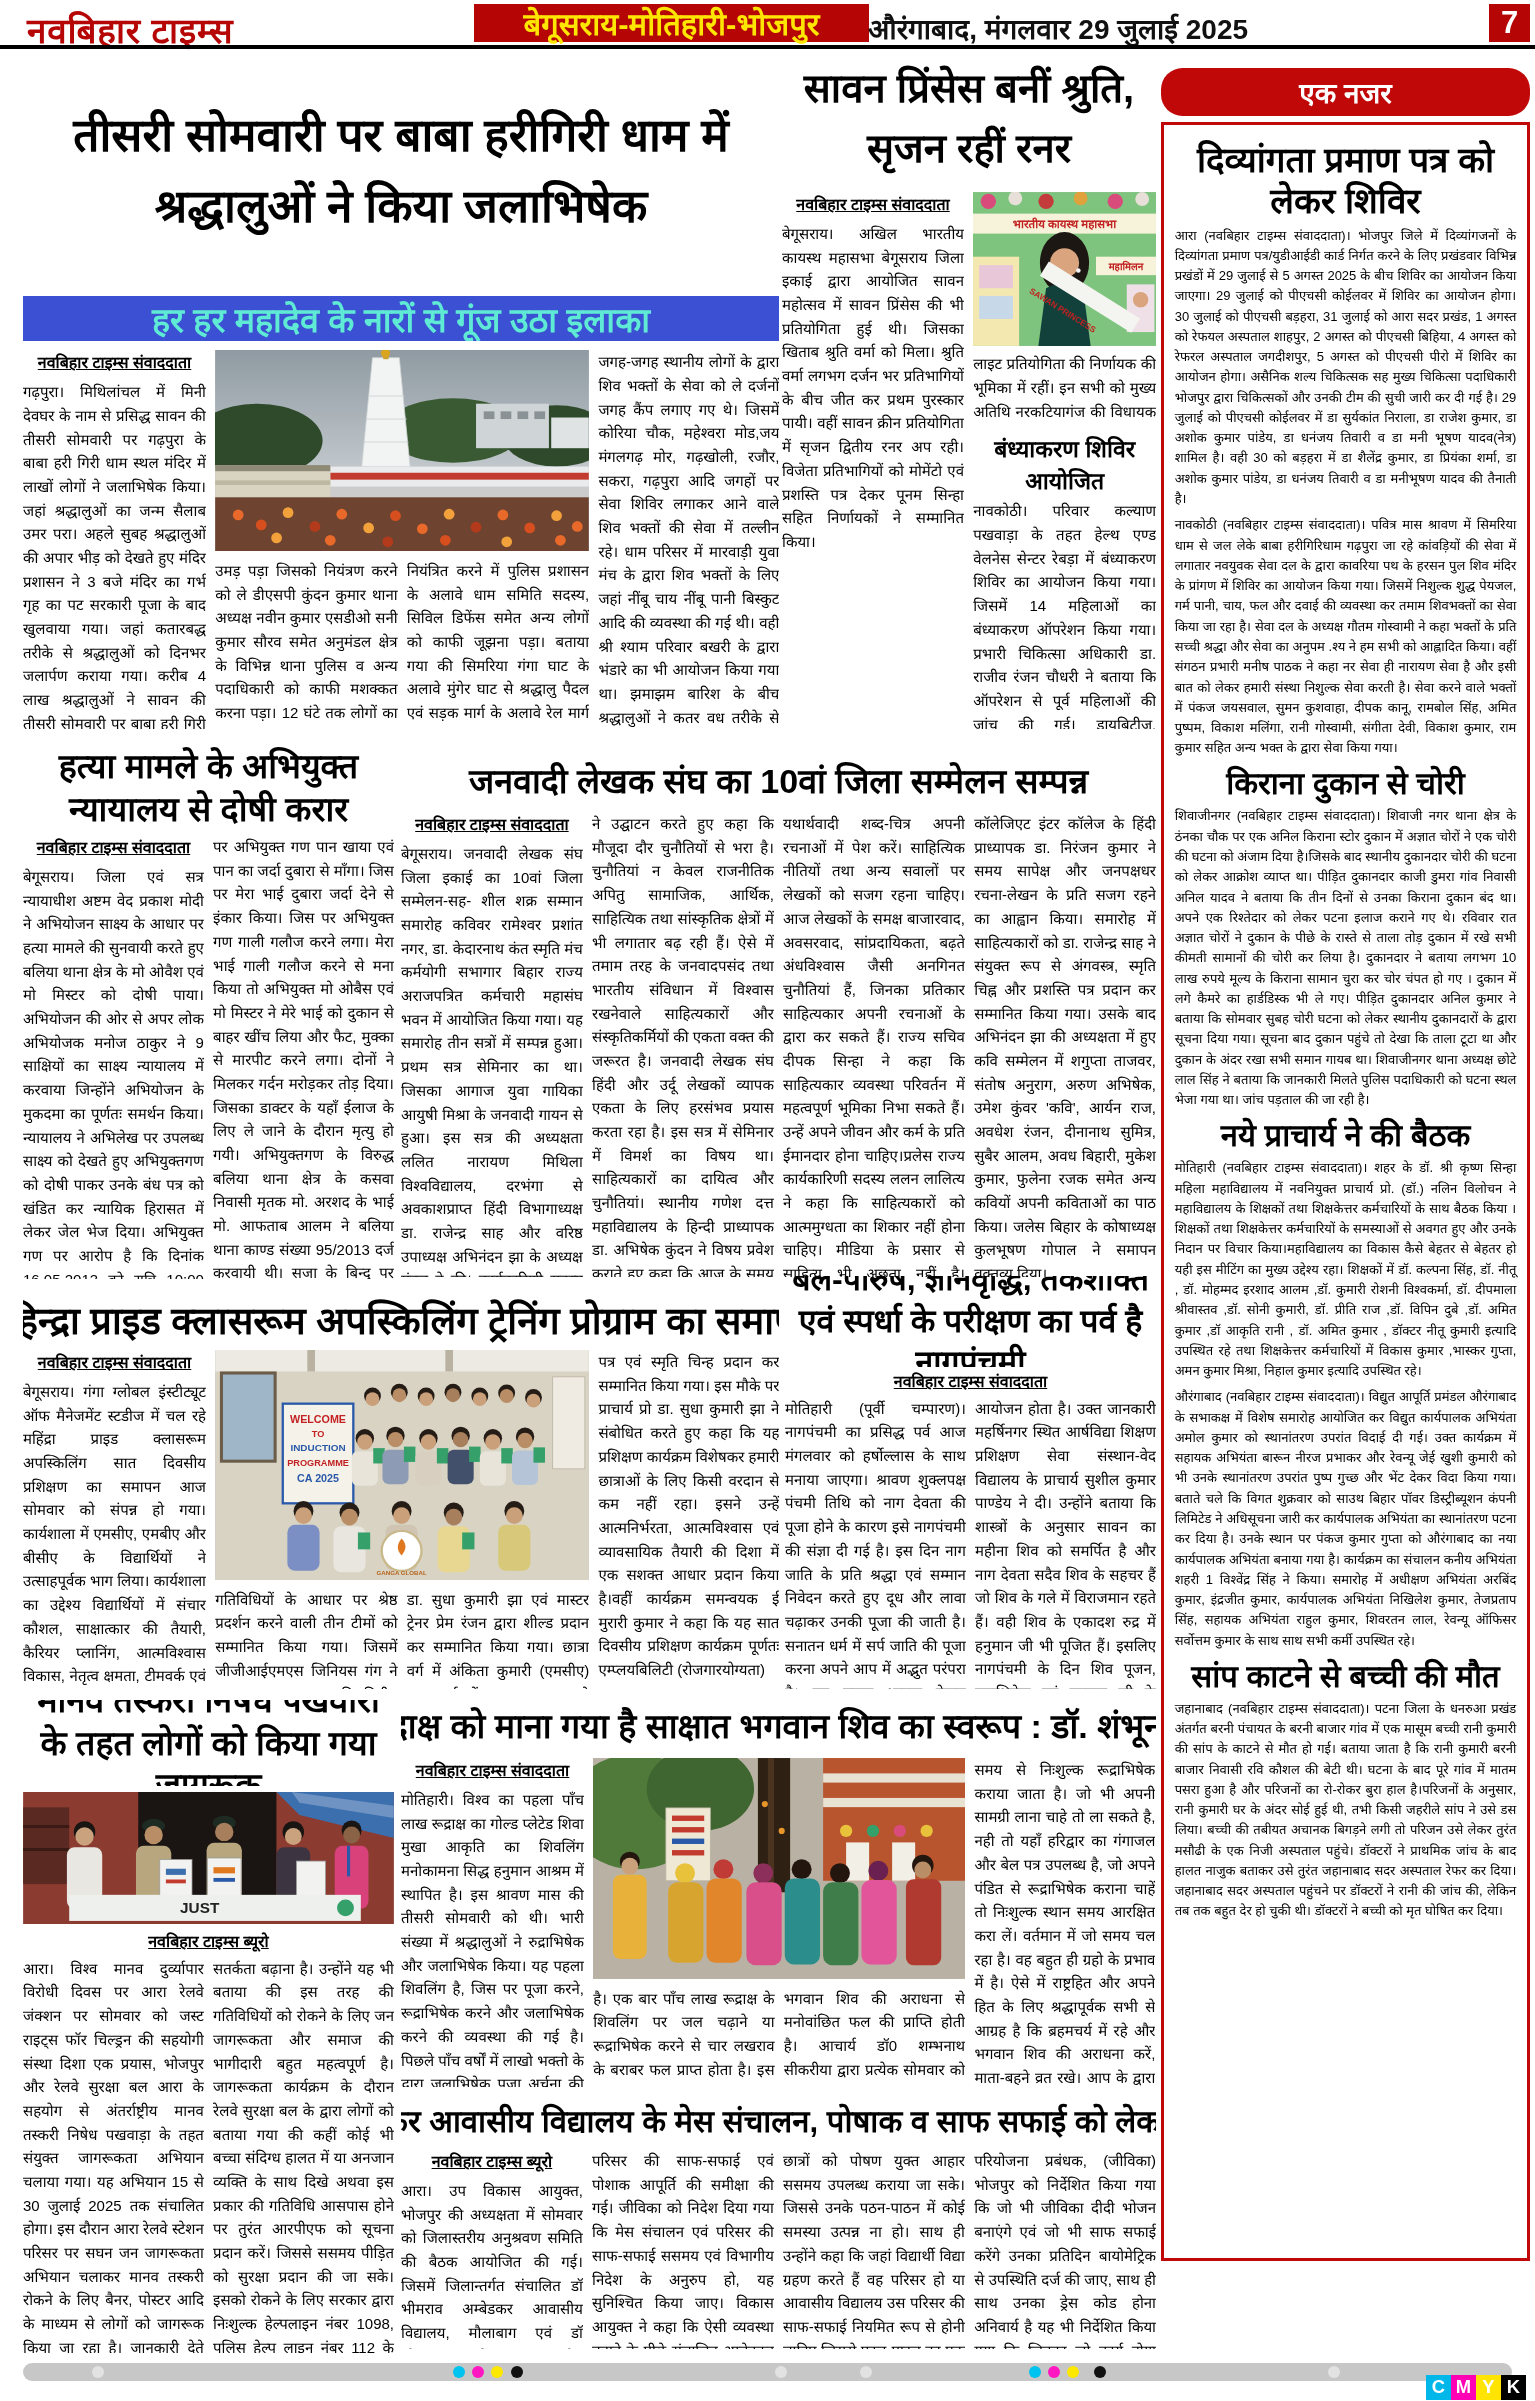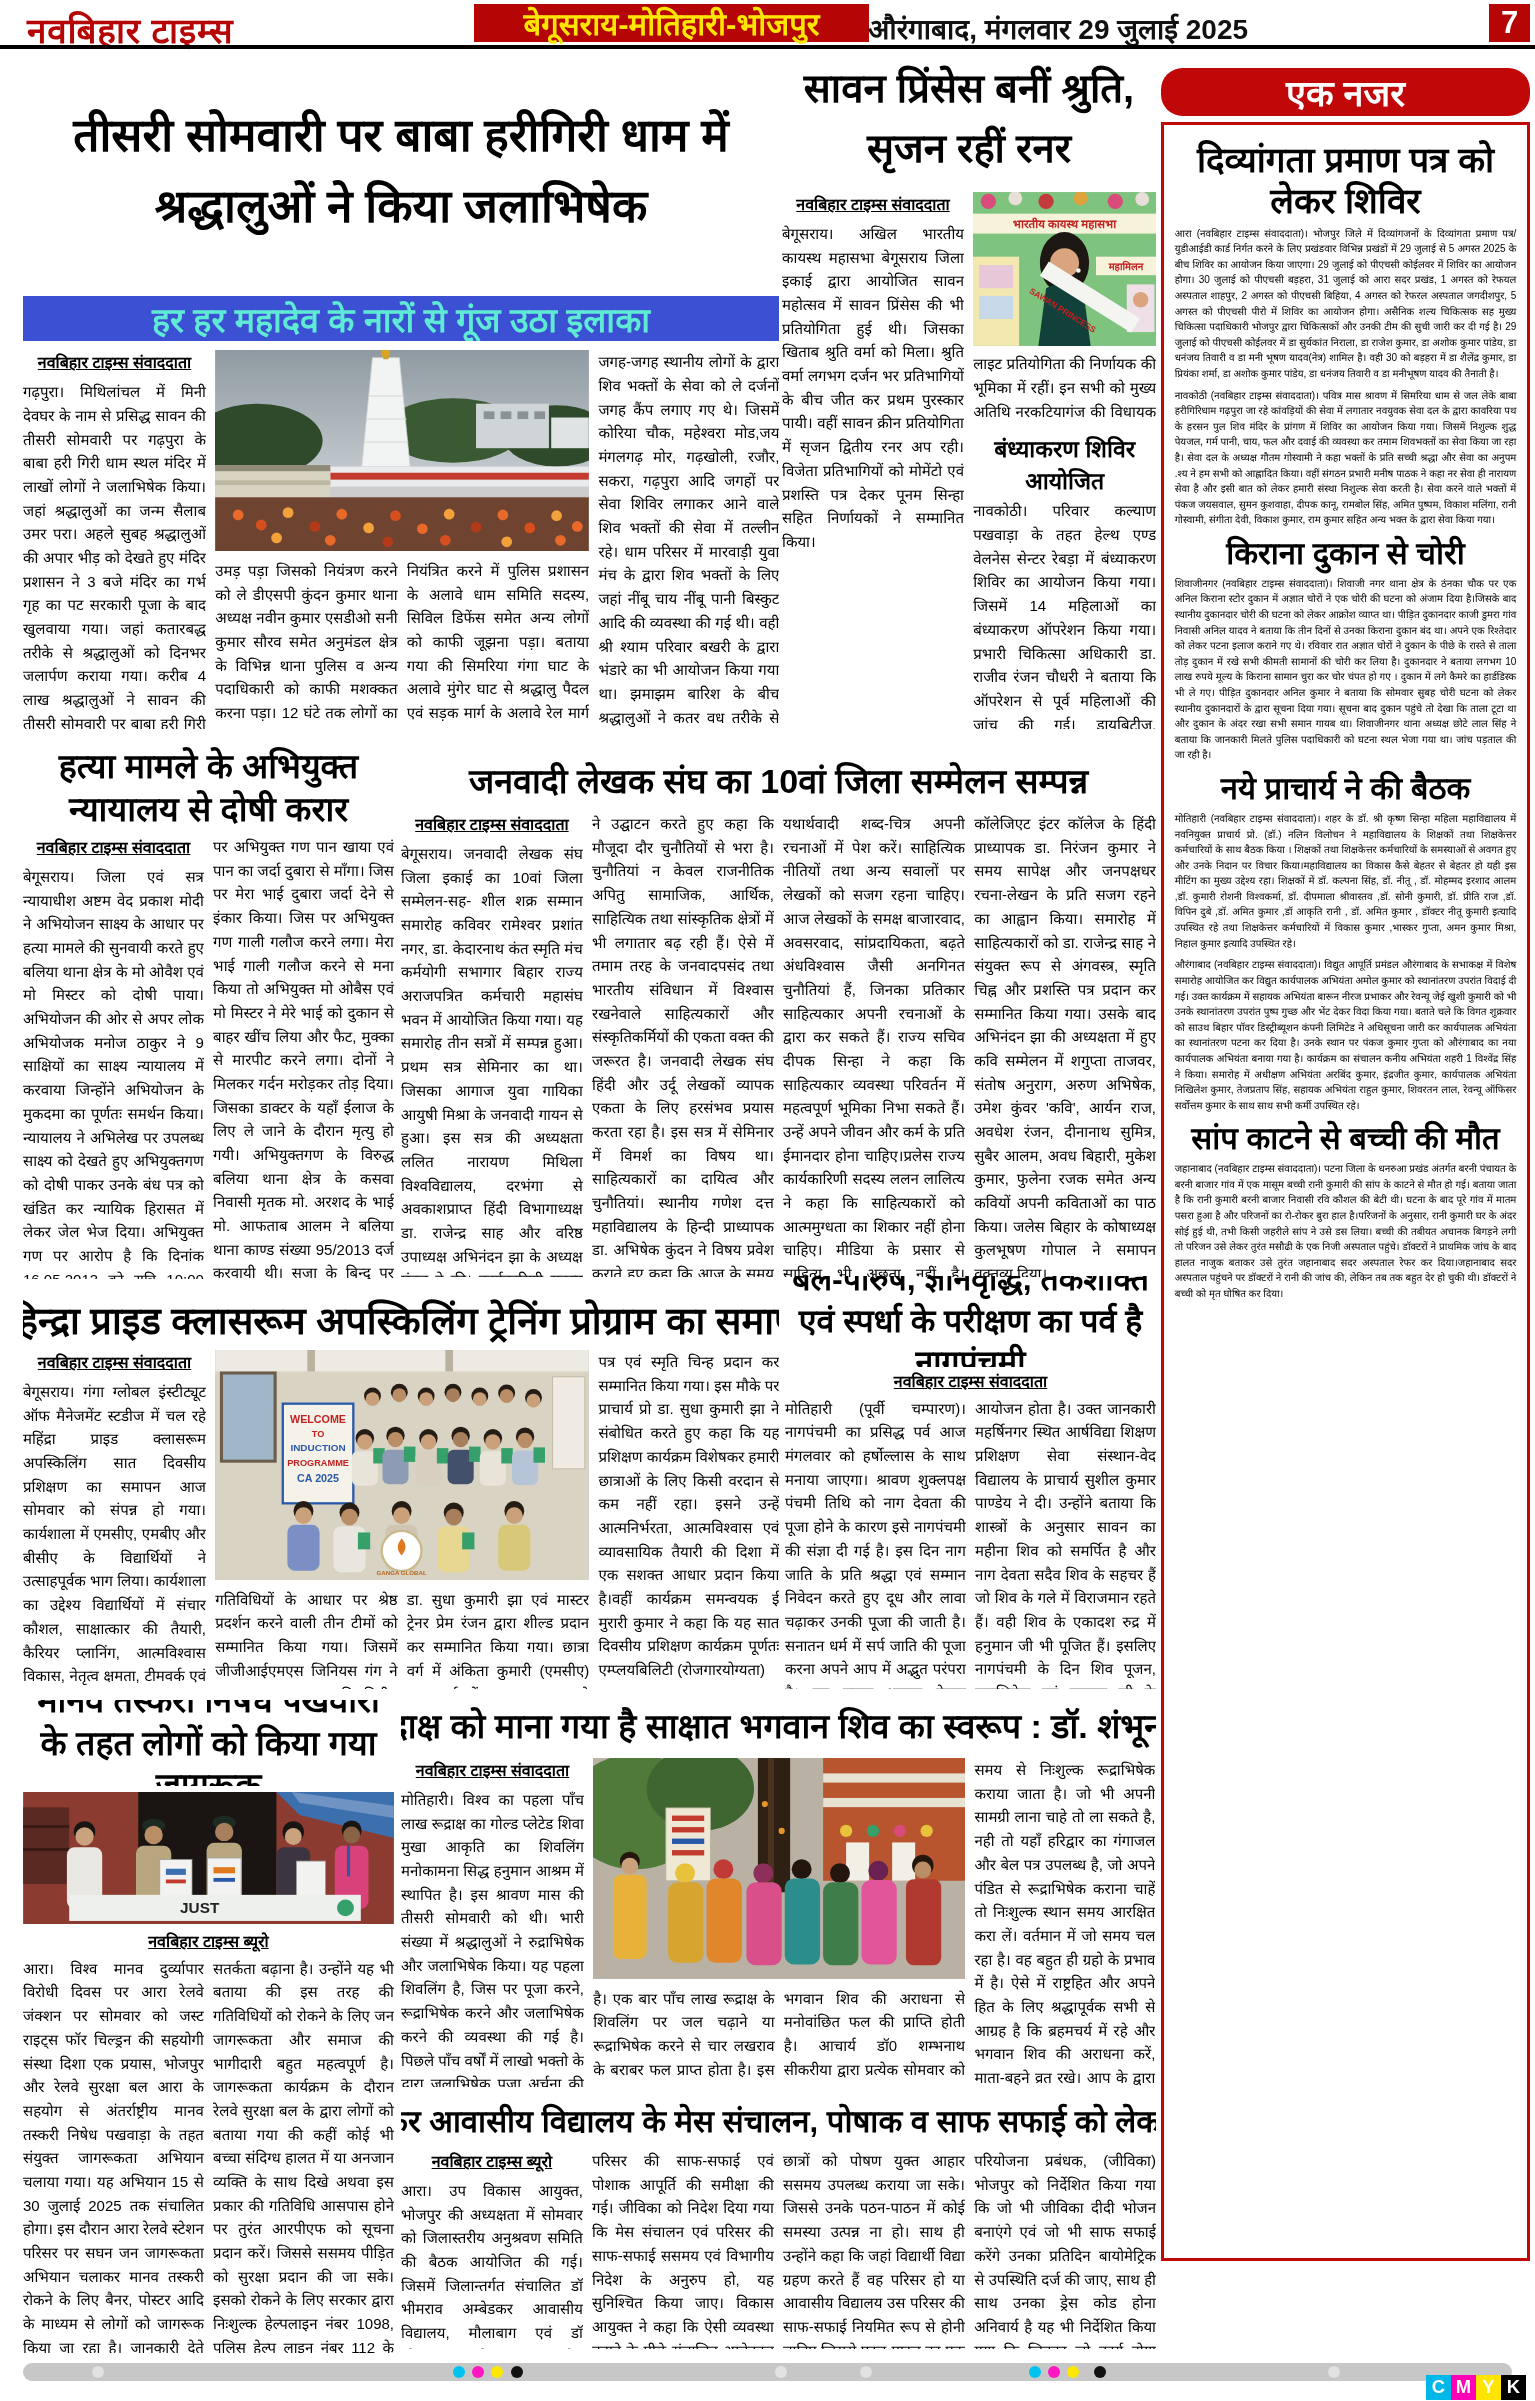--- a/index.html
+++ b/index.html
@@ -16,26 +16,26 @@
   
   .art{position:absolute;overflow:hidden;}
   .hl{font-weight:800;text-align:center;color:#000;display:flex;align-items:center;justify-content:center;overflow:hidden;}
   .byline{font-weight:700;font-size:16px;text-align:center;text-decoration:underline;margin:0 0 4.6px 0;}
   .cols{display:flex;gap:9.2px;}
   .col{flex:1;font-size:15px;line-height:1.58;text-align:justify;overflow:hidden;}
   .photo{display:block;background:#ccc;overflow:hidden;}
   .subhl{font-weight:800;font-size:23px;text-align:center;margin:6.1px 0 3.1px 0;}
   
   .sidebar{position:absolute;left:1161px;top:68px;width:369px;height:2203px;}
-  .sidebar-pill{height:48px;background:#c10808;border-radius:21.5px;color:#fff;font-size:36px;font-weight:800;
+  .sidebar-pill{height:48px;background:#c10808;border-radius:21.5px;color:#fff;font-size:28px;font-weight:800;
          display:flex;align-items:center;justify-content:center;}
   .sidebar-box{margin-top:6.1px;border:3.1px solid #c10808;height:2139px;padding:7.7px 10.7px;box-sizing:border-box;overflow:hidden;}
   .sb-item h3{margin:7.7px 0 4.6px 0;font-size:31px;font-weight:800;text-align:center;line-height:1.15;}
   .sb-item.first h3{font-size:35px;}
-  .sb-item p{margin:0 0 6.1px 0;font-size:10px;line-height:1.56;text-align:justify;}
+  .sb-item p{margin:0 0 6.1px 0;font-size:13px;line-height:1.56;text-align:justify;}
   
   .reg-bar{position:absolute;left:23px;top:2363px;width:1489px;height:18.4px;background:#c7c7c7;border-radius:9.2px;}
   .reg-dot{position:absolute;top:3.1px;width:12.3px;height:12.3px;border-radius:50%;}
   .cmyk{position:absolute;left:1426px;top:2375px;display:flex;}
   .cmyk span{width:25px;height:24.6px;display:flex;align-items:center;justify-content:center;
          font-size:18.4px;font-weight:800;color:#fff;}
   svg text{font-family:"Liberation Sans","DejaVu Sans",sans-serif;}
 </style>
 </head>
 <body>

